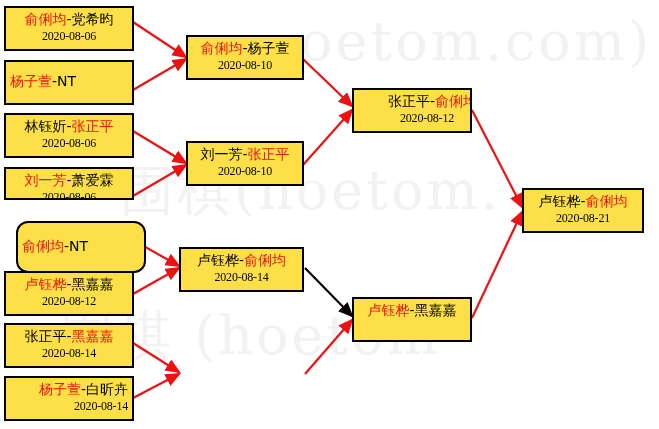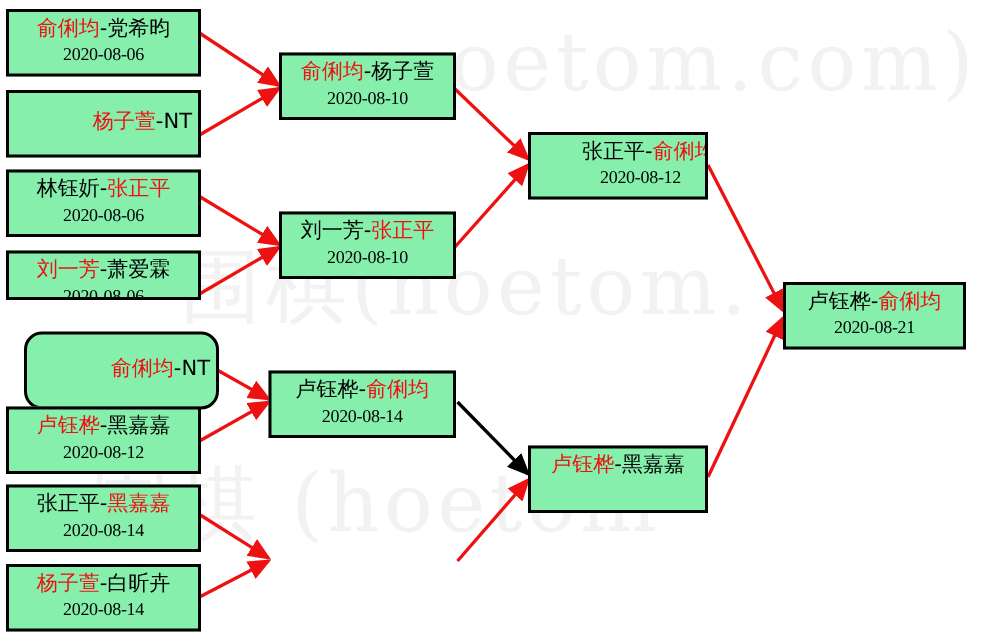--- a/index.html
+++ b/index.html
@@ -39,21 +39,21 @@
     position: absolute;
     left: 0; top: 0;
     width: 659px; height: 429px;
     z-index: 1;
     pointer-events: none;
   }
 
   .match-box {
     position: absolute;
     box-sizing: border-box;
-    background: #86efac;
+    background: #fde047;
     border: 2px solid #000000;
     z-index: 2;
     text-align: center;
     font-size: 13.5px;
     line-height: 1.28;
     color: #000000;
     padding: 3px 4px 4px 4px;
     white-space: nowrap;
     overflow: hidden;
   }
@@ -64,21 +64,21 @@
   .match-box .date {
     display: block;
     font-family: Liberation Serif, serif;
     font-size: 12px;
     letter-spacing: -0.2px;
     color: #000000;
   }
   .match-box.single-line {
     display: flex;
     align-items: center;
-    justify-content: flex-end;
+    justify-content: flex-start;
   }
   .p-win  { color: #ee1111; }
   .p-lose { color: #000000; }
   .p-dash { color: #000000; }
 </style>
 </head>
 <body>
 
 <div id="bracket-root">
 
@@ -145,21 +145,21 @@
   <div class="match-box" style="left:4px; top:271px; width:130px; height:45px;">
     <span class="players"><span class="p-win">卢钰桦</span><span class="p-dash">-</span><span class="p-lose">黑嘉嘉</span></span>
     <span class="date">2020-08-12</span>
   </div>
 
   <div class="match-box" style="left:4px; top:323px; width:130px; height:45px;">
     <span class="players"><span class="p-lose">张正平</span><span class="p-dash">-</span><span class="p-win">黑嘉嘉</span></span>
     <span class="date">2020-08-14</span>
   </div>
 
-  <div class="match-box" style="left:4px; top:376px; width:130px; height:45px;">
+  <div class="match-box" style="left:4px; top:376px; width:130px; height:45px;text-align:right;">
     <span class="players"><span class="p-win">杨子萱</span><span class="p-dash">-</span><span class="p-lose">白昕卉</span></span>
     <span class="date">2020-08-14</span>
   </div>
 
   <div class="match-box" style="left:186px; top:35px; width:118px; height:45px;">
     <span class="players"><span class="p-win">俞俐均</span><span class="p-dash">-</span><span class="p-lose">杨子萱</span></span>
     <span class="date">2020-08-10</span>
   </div>
 
   <div class="match-box" style="left:186px; top:141px; width:118px; height:45px;">

